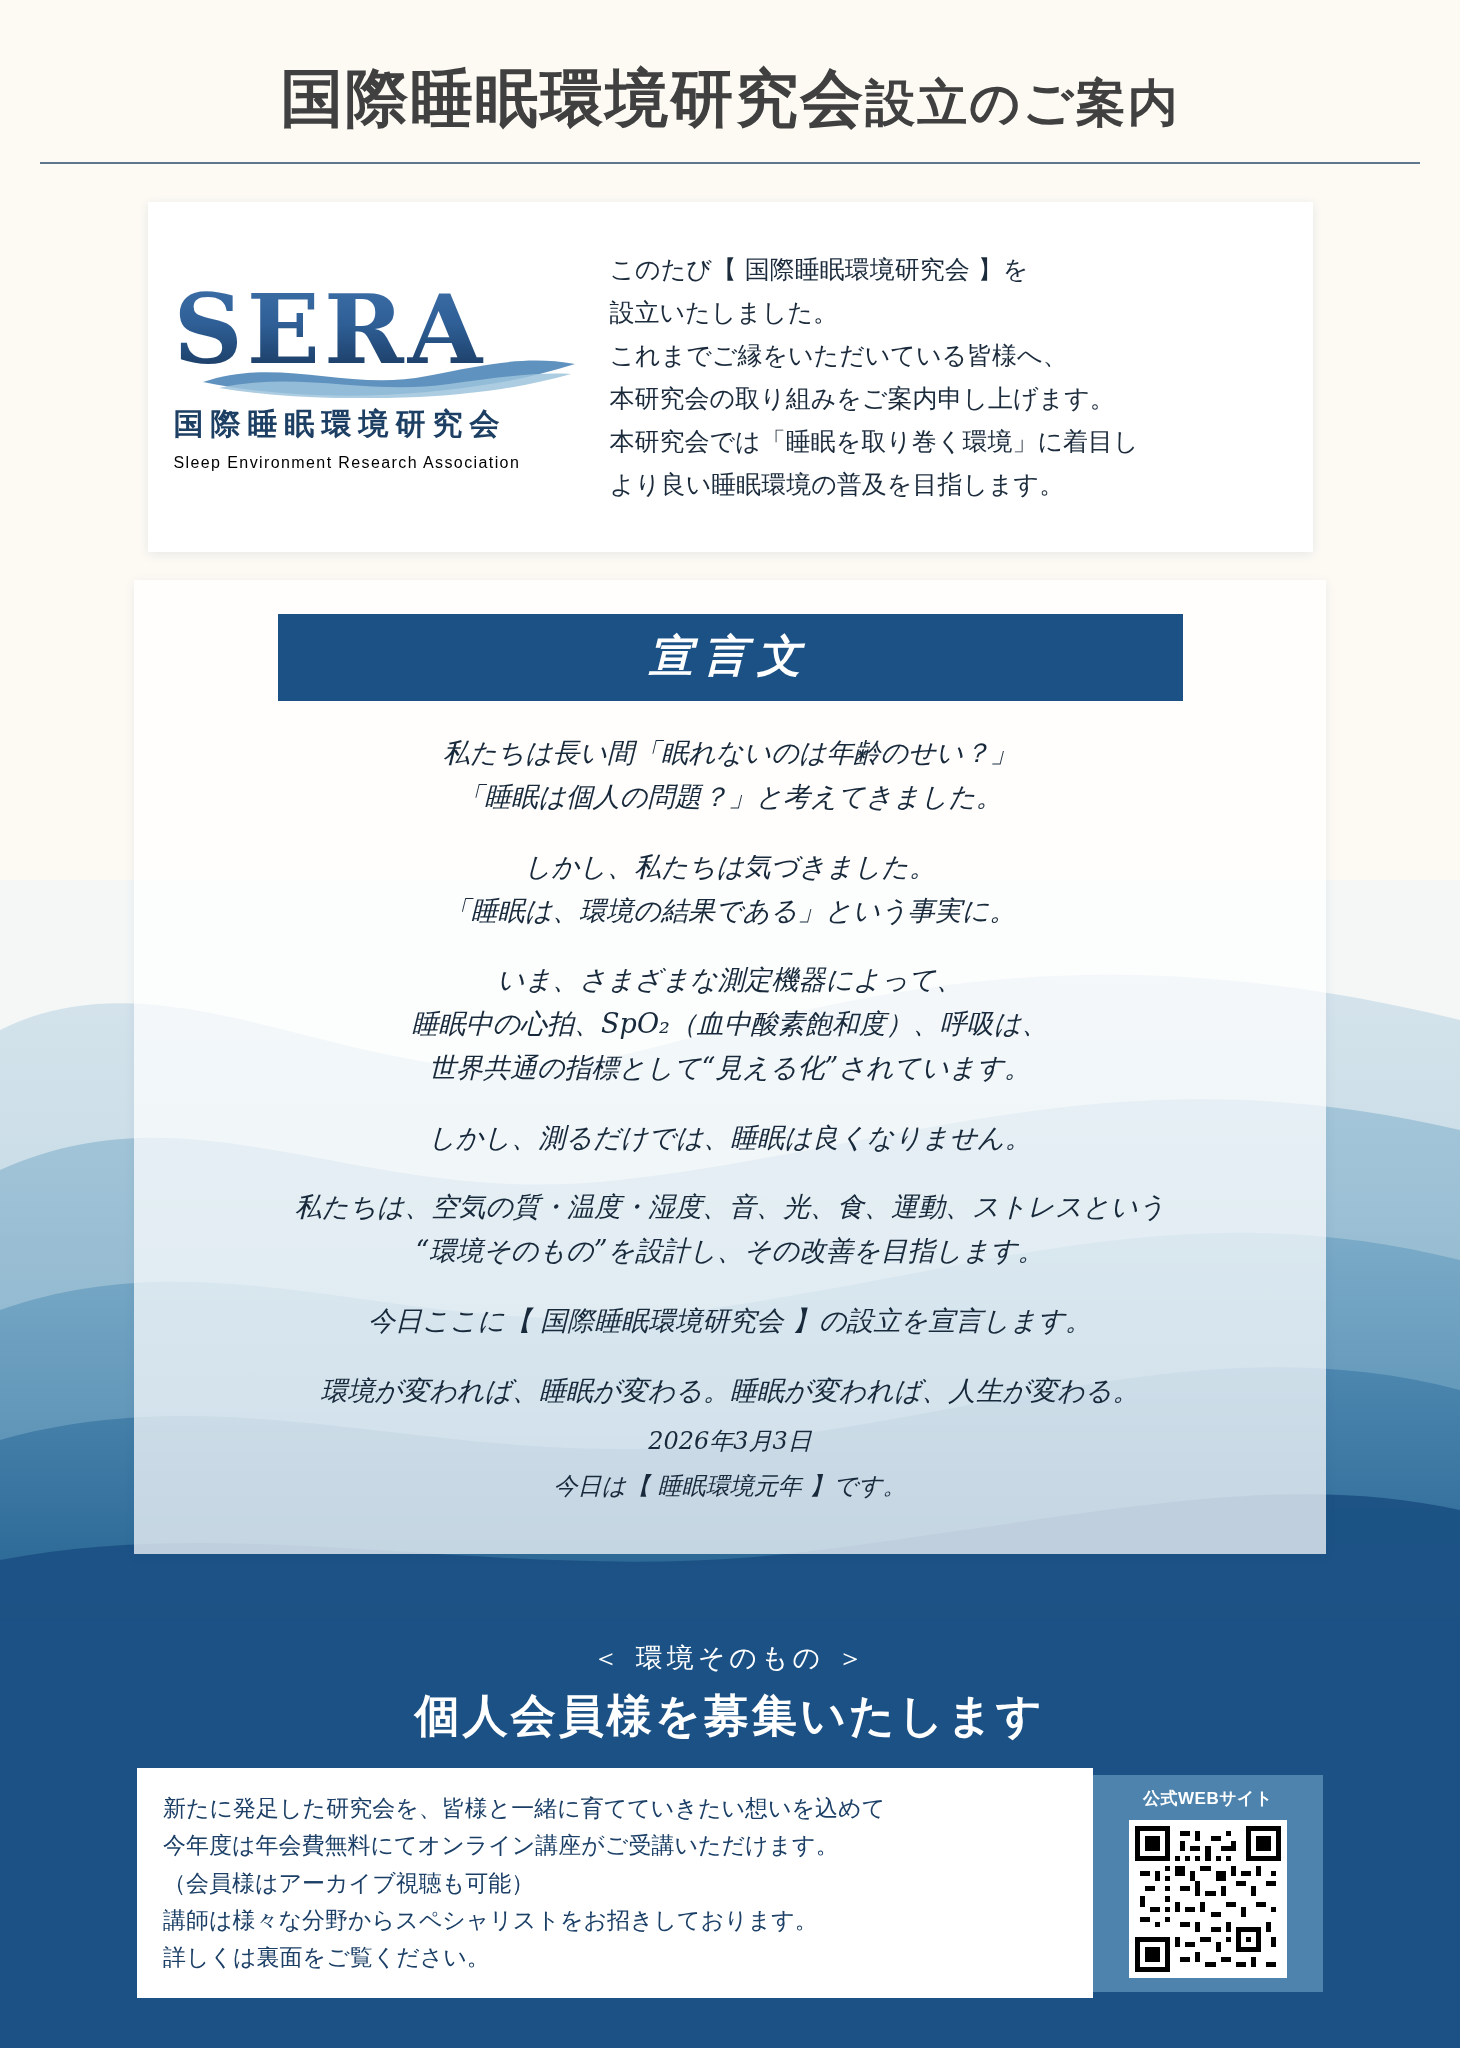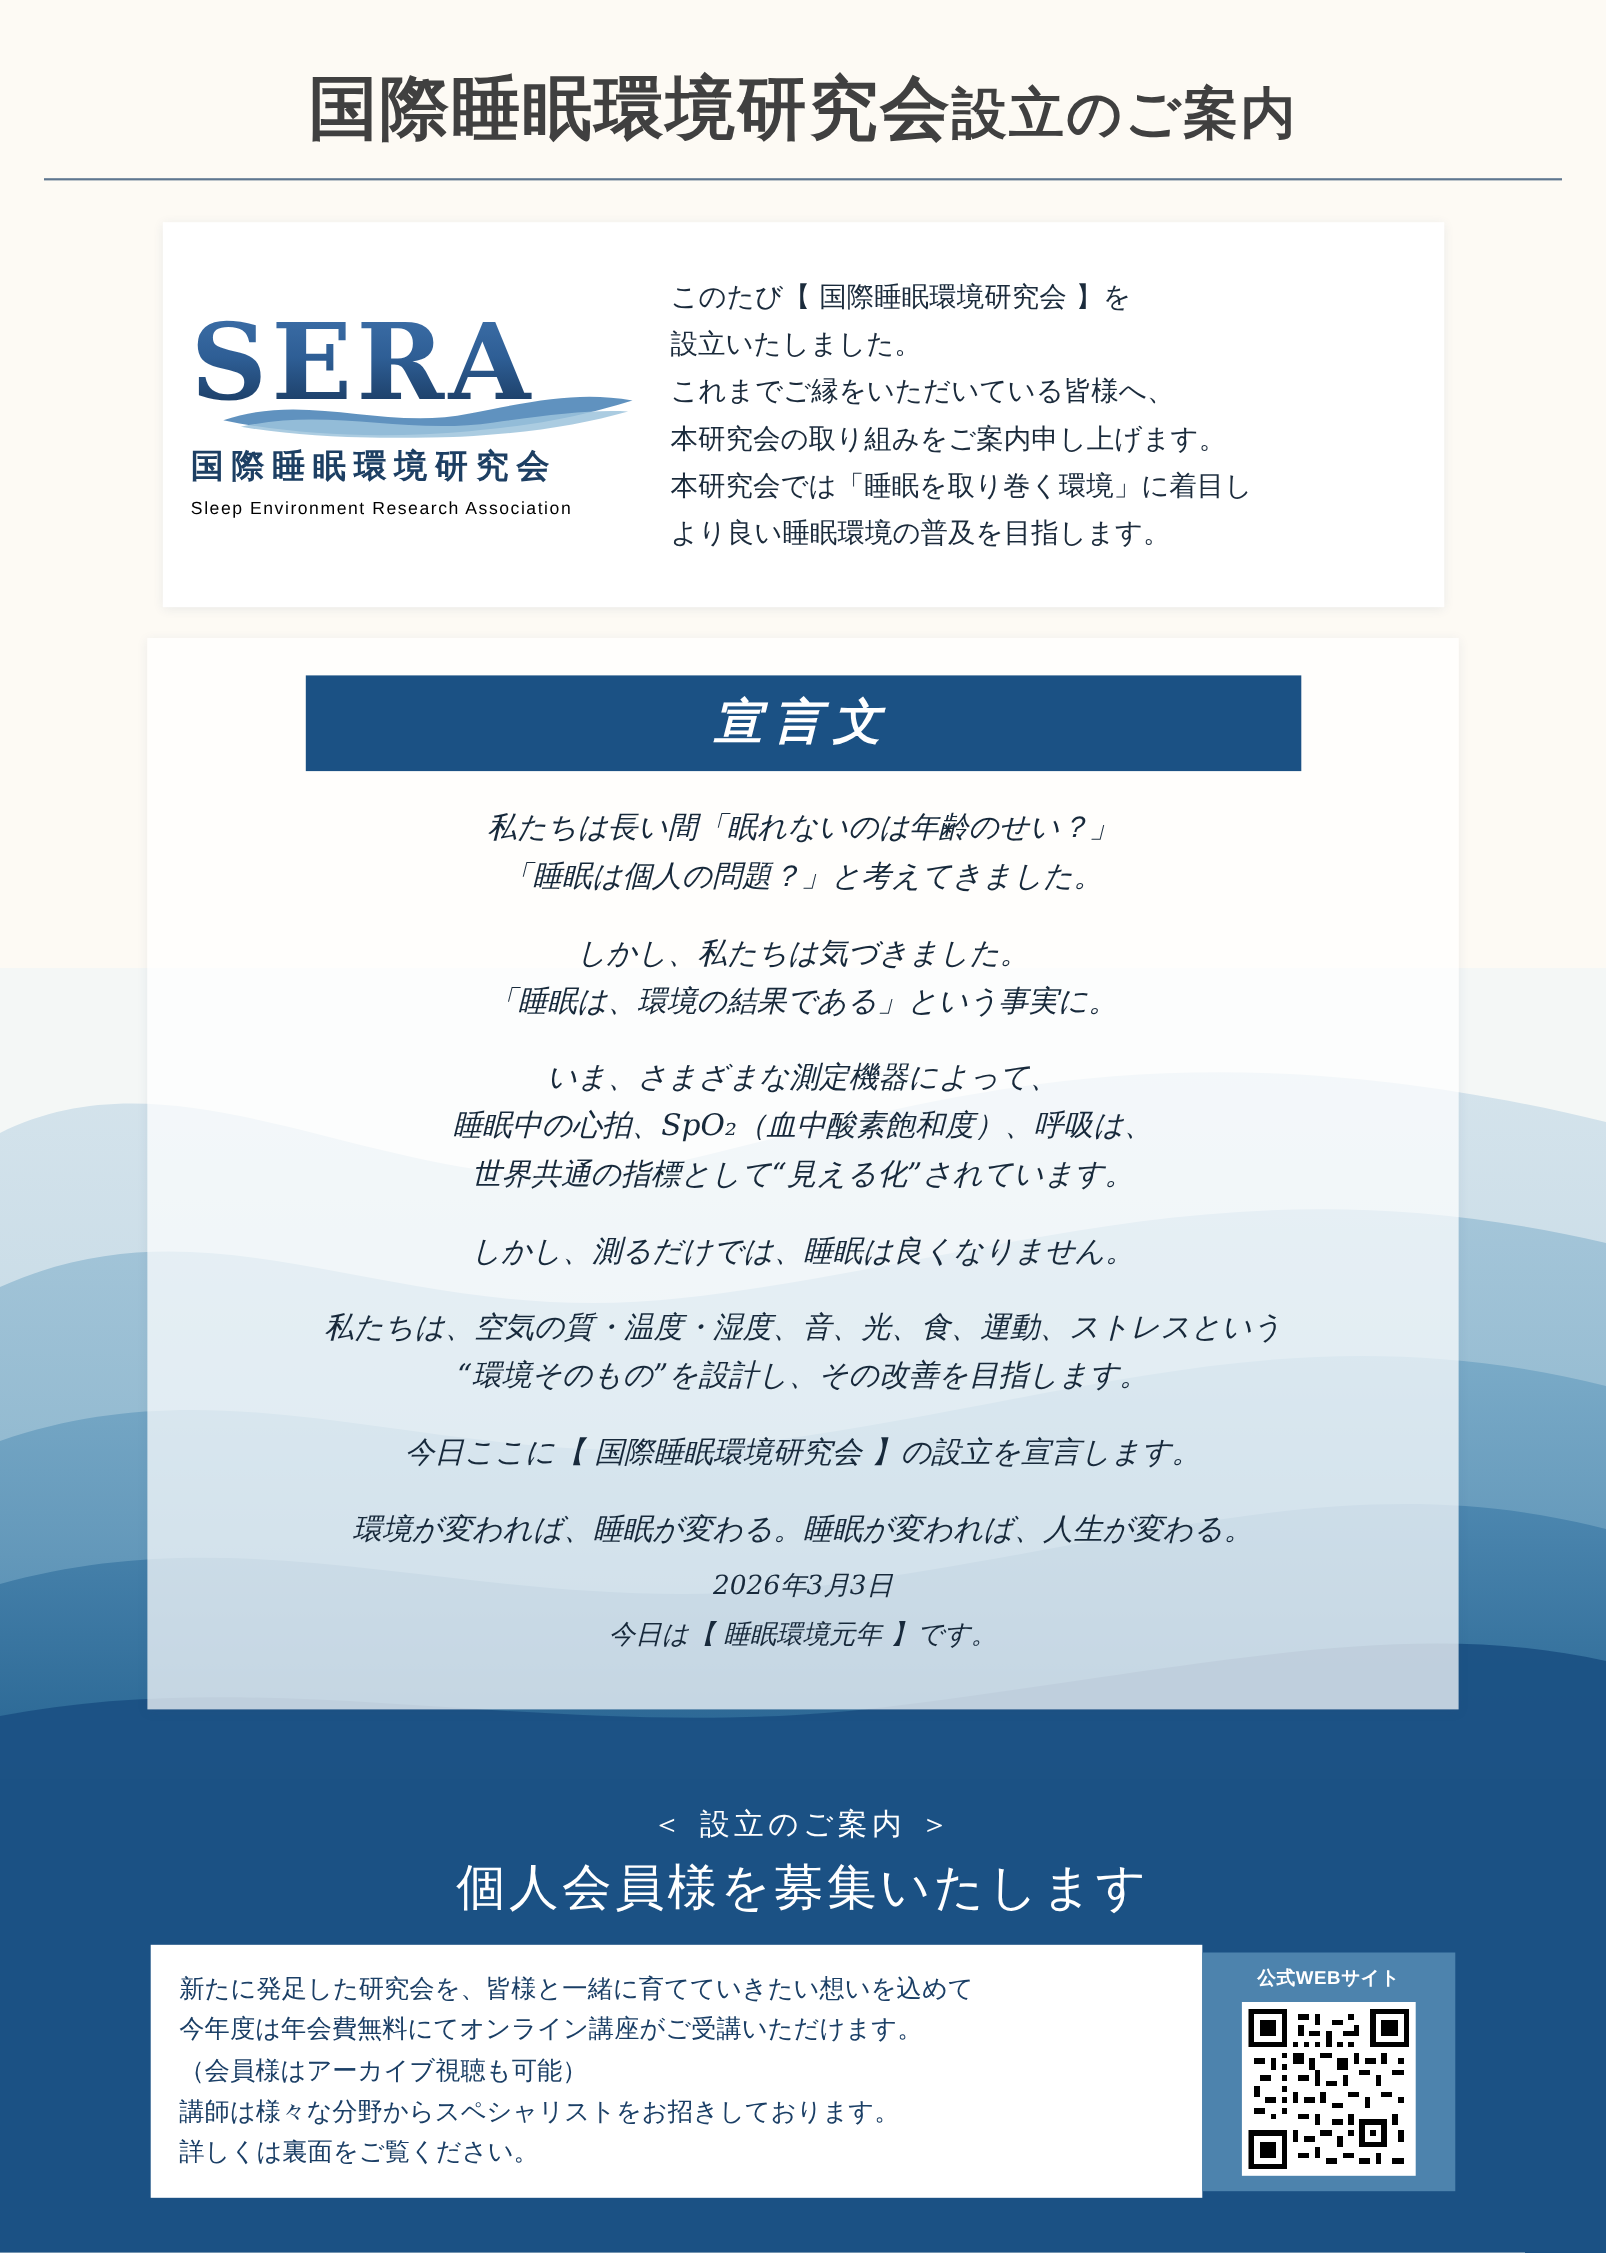--- a/index.html
+++ b/index.html
@@ -165,21 +165,21 @@
   }
   .recruit-kicker {
     font-family: "DejaVu Serif", "Liberation Serif", serif;
     font-size: 27px;
     letter-spacing: 4px;
   }
   .recruit-head {
     margin-top: 10px;
     font-family: "DejaVu Serif", "Liberation Serif", serif;
     font-size: 45px;
-    font-weight: 400;
+    font-weight: 700;
     letter-spacing: 3px;
   }
   .recruit-box {
     margin: 22px auto 0;
     width: 1186px;
     display: flex;
     align-items: center;
   }
   .recruit-note {
     flex: 1;
@@ -303,21 +303,21 @@
       </p>
       <p class="tight">
         <span>環境が変われば、睡眠が変わる。睡眠が変われば、人生が変わる。</span>
       </p>
       <p class="small">2026年3月3日</p>
       <p class="small">今日は【 睡眠環境元年 】です。</p>
     </div>
   </section>
 
   <section class="recruit">
-    <div class="recruit-kicker">＜ 設立のご案内 ＞</div>
+    <div class="recruit-kicker">＜ 環境そのもの ＞</div>
     <div class="recruit-head">個人会員様を募集いたします</div>
     <div class="recruit-box">
       <div class="recruit-note">
         <div>新たに発足した研究会を、皆様と一緒に育てていきたい想いを込めて</div>
         <div>今年度は年会費無料にてオンライン講座がご受講いただけます。</div>
         <div>（会員様はアーカイブ視聴も可能）</div>
         <div>講師は様々な分野からスペシャリストをお招きしております。</div>
         <div>詳しくは裏面をご覧ください。</div>
       </div>
       <div class="qr-block">

